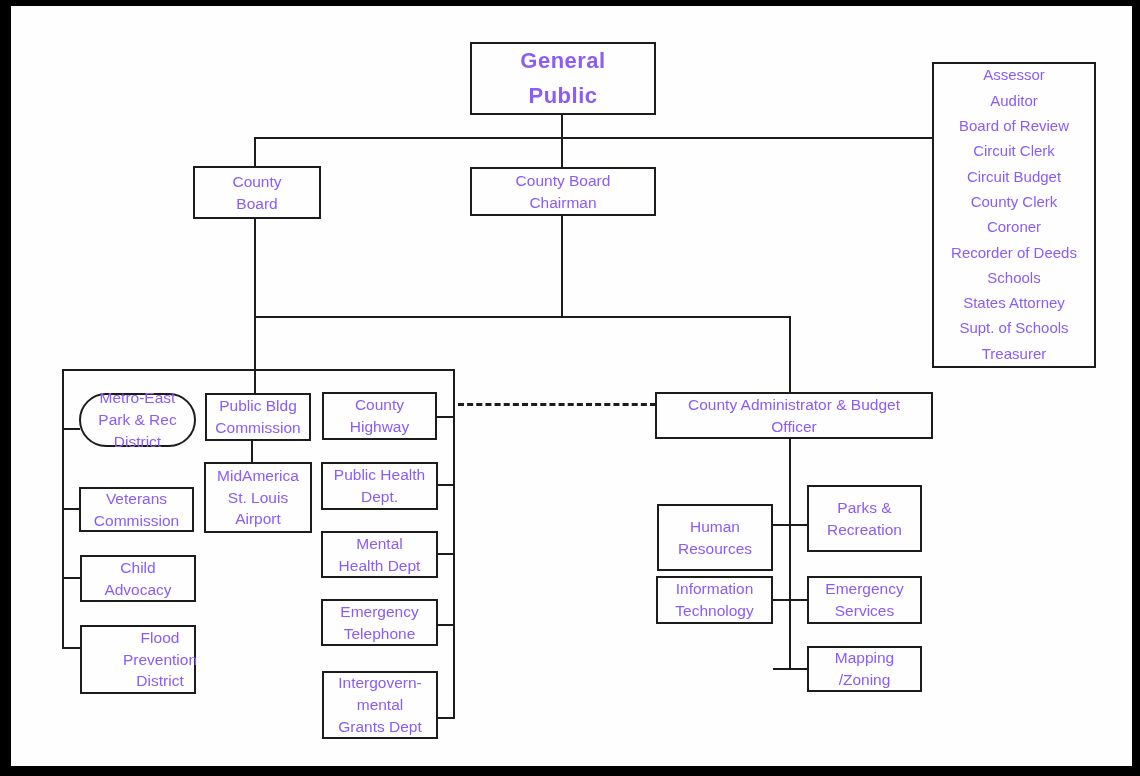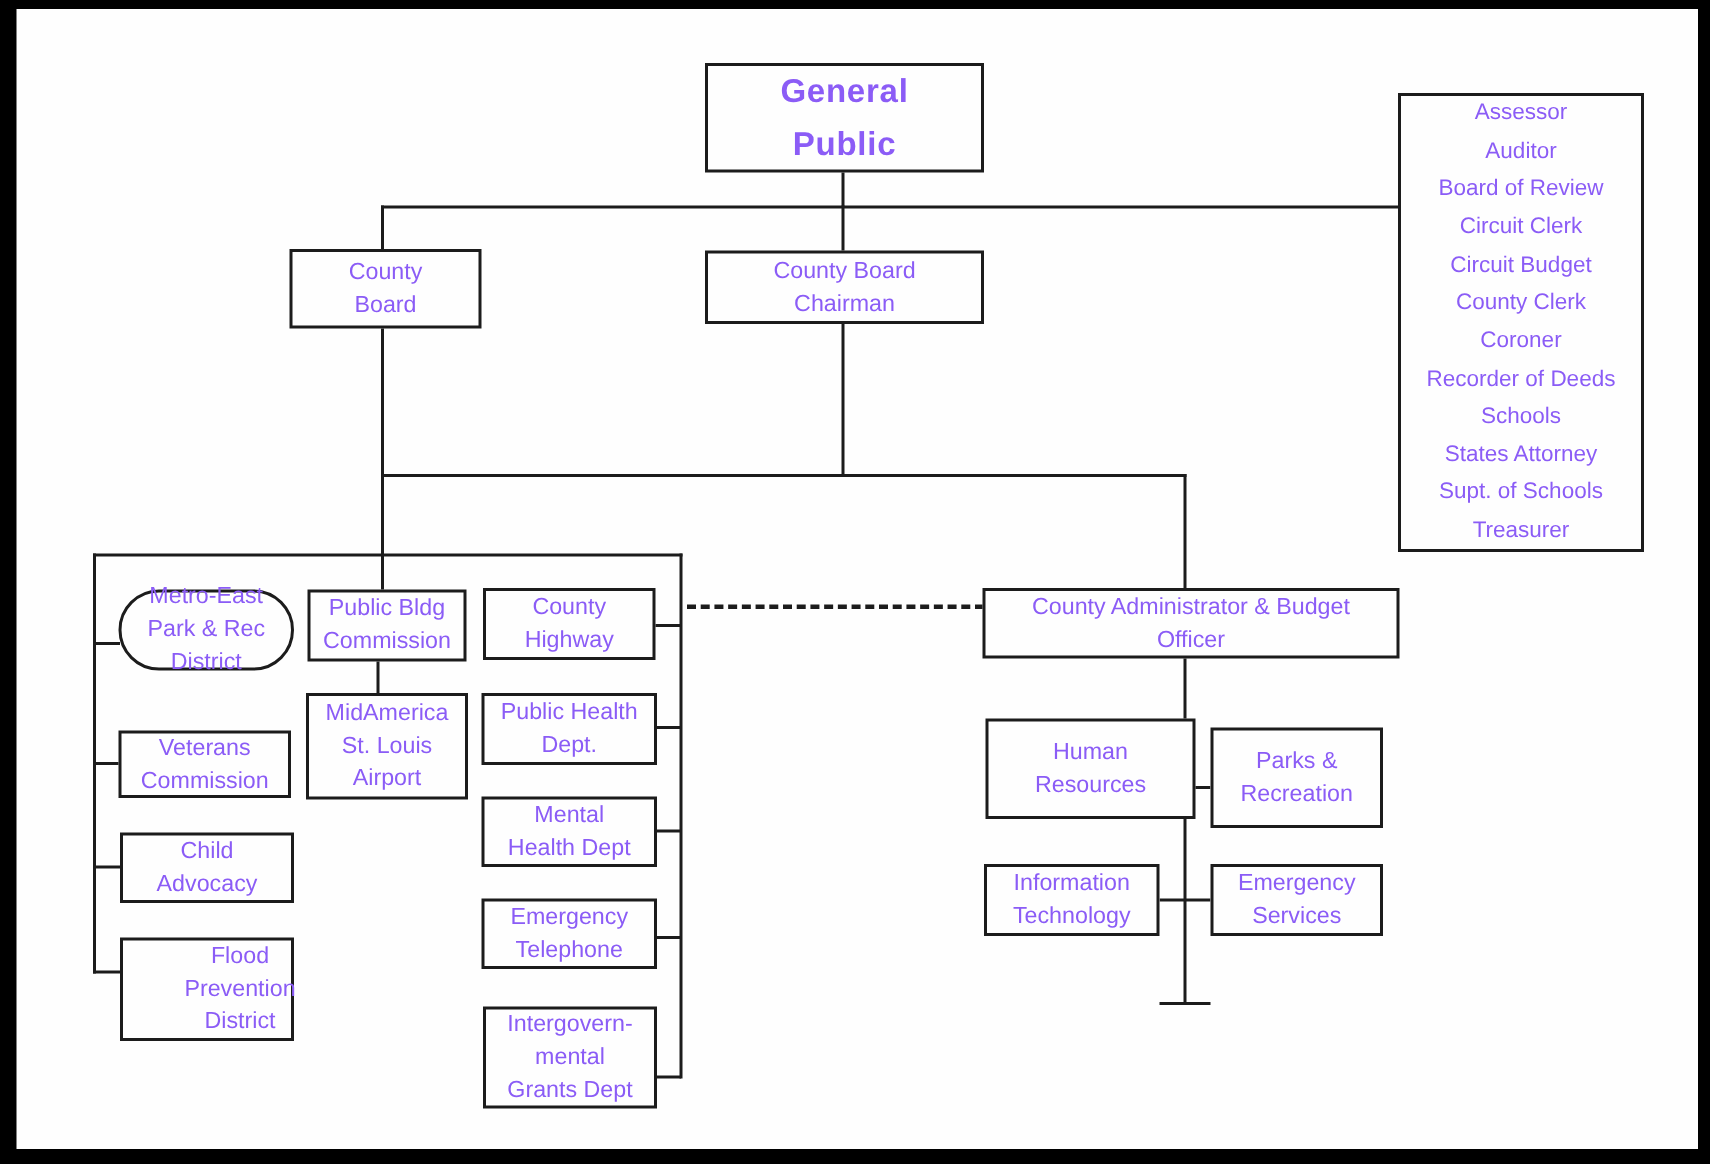--- a/index.html
+++ b/index.html
@@ -136,23 +136,25 @@
 Prevention
 District</div>
   <div class="box" style="left:321px; top:599px; width:117px; height:47px;">Emergency
 Telephone</div>
   <div class="box" style="left:322px; top:671px; width:116px; height:68px;">Intergovern-
 mental
 Grants Dept</div>
 
   <div class="box" style="left:655px; top:392px; width:278px; height:47px;text-align:center;">County Administrator &amp; Budget
 Officer</div>
-  <div class="box" style="left:657px; top:479px; width:140px; height:67px;">Human
+  <div class="box" style="left:657px; top:504px; width:116px; height:67px;">Human
 Resources</div>
   <div class="box" style="left:807px; top:485px; width:115px; height:67px;">Parks &amp;
 Recreation</div>
   <div class="box" style="left:656px; top:576px; width:117px; height:48px;">Information
 Technology</div>
   <div class="box" style="left:807px; top:576px; width:115px; height:48px;">Emergency
 Services</div>
+  <div class="box" style="left:807px; top:646px; width:115px; height:46px;">Mapping
+/Zoning</div>
 
   <div class="frame"></div>
 </div>
 
 </body></html>

